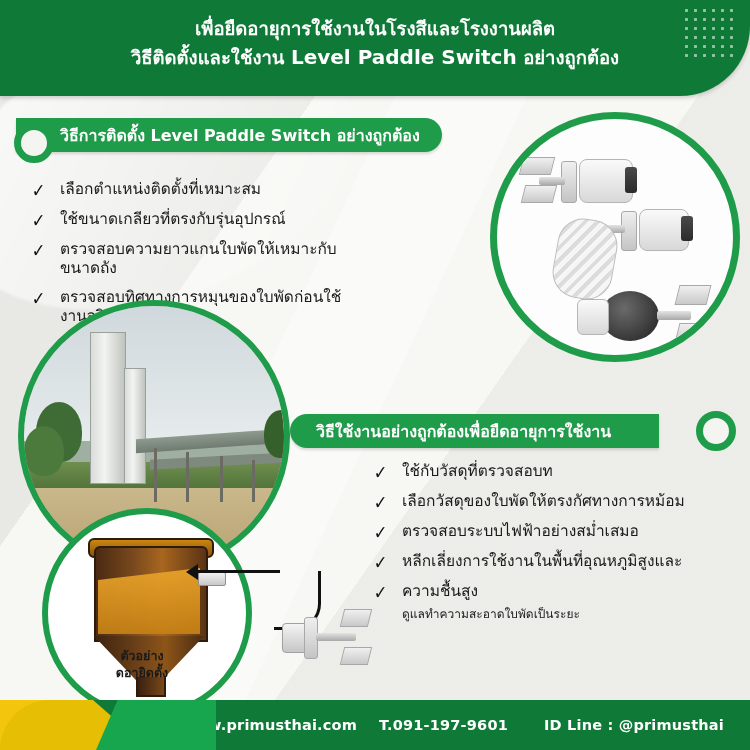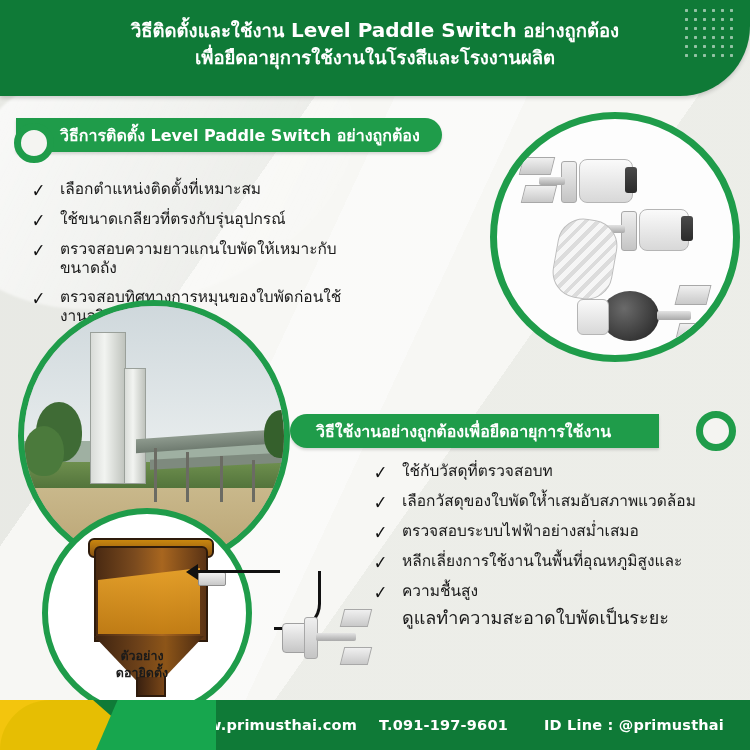--- a/index.html
+++ b/index.html
@@ -72,21 +72,21 @@
 
   
   .list{position:absolute;}
   .li{display:flex;align-items:flex-start;margin-bottom:9px;}
   .check{
     width:22px;flex:0 0 22px;color:#111;font-size:19px;font-weight:bold;
     line-height:1.1;margin-right:8px;
     transform:scaleX(.85);
   }
   .li-text{font-size:15.5px;color:#1a1a1a;line-height:1.25;}
-  .li-sub{font-size:18px;color:#1a1a1a;line-height:1.25;margin-left:30px;margin-top:-4px;margin-bottom:9px;}
+  .li-sub{font-size:12px;color:#1a1a1a;line-height:1.25;margin-left:30px;margin-top:-4px;margin-bottom:9px;}
 
   #list1{left:30px;top:180px;width:330px;}
   #list2{left:372px;top:462px;width:350px;}
 
   
   .photo-circle{
     position:absolute;border-radius:50%;overflow:hidden;
     border:6px solid #1f9c4a;box-sizing:border-box;background:#fff;
   }
   #prod-circle{right:10px;top:112px;width:250px;height:250px;border:7px solid #1f9c4a;background:#fdfdfd;}
@@ -230,24 +230,24 @@
 <body>
 
 <div class="page">
 
   <div class="bg-texture"></div>
   <div class="bg-swoosh"></div>
 
   <div class="header">
     <div class="dotgrid" style="right:14px;top:6px;"></div>
     <div class="header-inner">
+      <div class="header-line">เพื่อยืดอายุการใช้งานในโรงสีและโรงงานผลิต</div>
       <div class="header-line">
         <span>วิธีติดตั้งและใช้งาน </span><span class="en">Level Paddle Switch</span><span> อย่างถูกต้อง</span>
       </div>
-      <div class="header-line">เพื่อยืดอายุการใช้งานในโรงสีและโรงงานผลิต</div>
     </div>
   </div>
 
   <div class="pill" id="pill1">
     <span>วิธีการติดตั้ง Level Paddle Switch อย่างถูกต้อง</span>
   </div>
   <div class="pill-ring" id="ring1"></div>
 
   <div class="list" id="list1">
     <div class="li">
@@ -347,21 +347,21 @@
   </div>
   <div class="pill-ring" id="ring2"></div>
 
   <div class="list" id="list2">
     <div class="li">
       <span class="check">✓</span>
       <span class="li-text">ใช้กับวัสดุที่ตรวจสอบท</span>
     </div>
     <div class="li">
       <span class="check">✓</span>
-      <span class="li-text">เลือกวัสดุของใบพัดให้ำเสมอับสภาพแวดล้อม</span>
+      <span class="li-text">เลือกวัสดุของใบพัดให้ตรงกัศทางการหม้อม</span>
     </div>
     <div class="li">
       <span class="check">✓</span>
       <span class="li-text">ตรวจสอบระบบไฟฟ้าอย่างสม่ำเสมอ</span>
     </div>
     <div class="li">
       <span class="check">✓</span>
       <span class="li-text">หลีกเลี่ยงการใช้งานในพื้นที่อุณหภูมิสูงและ</span>
     </div>
     <div class="li">

